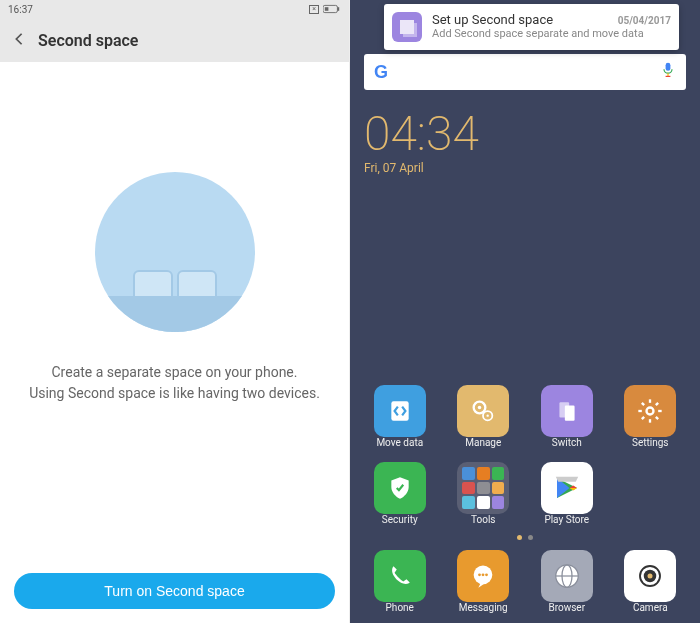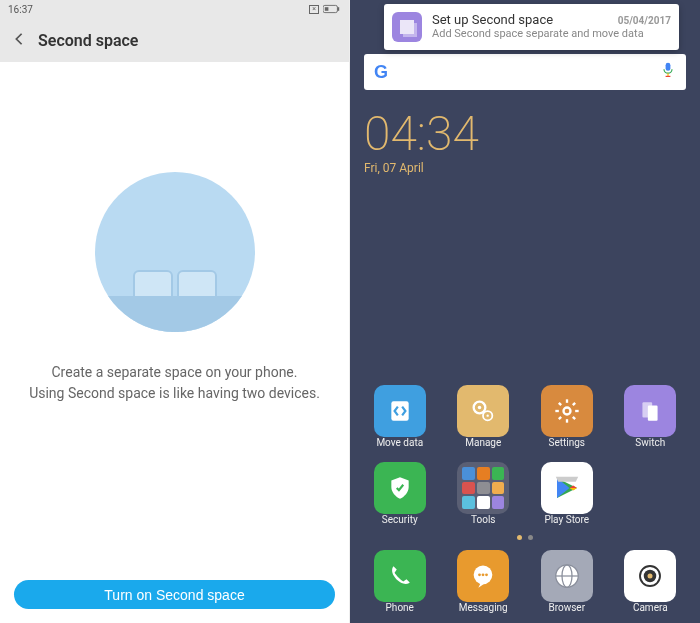--- a/index.html
+++ b/index.html
@@ -86,21 +86,21 @@
     padding: 0 6px;
   }
   .footer-left {
     padding: 14px;
   }
   .cta-button {
     background: #1aa9ec;
     color: #fff;
     border: none;
     border-radius: 24px;
-    height: 29px;
+    height: 36px;
     width: 100%;
     font-size: 14px;
     display: flex;
     align-items: center;
     justify-content: center;
   }
   
   .phone-right {
     width: 350px;
     height: 623px;
@@ -322,48 +322,48 @@
     <div class="app">
       <div class="app-icon" style="background:#e2b96e">
         <svg width="28" height="28" viewBox="0 0 24 24">
             <circle cx="9" cy="9" r="5" fill="none" stroke="#fff" stroke-width="2"></circle>
             <circle cx="9" cy="9" r="1.5" fill="#fff"></circle>
             <circle cx="16" cy="16" r="4" fill="none" stroke="#fff" stroke-width="1.5"></circle>
             <circle cx="16" cy="16" r="1" fill="#fff"></circle>
           </svg>
       </div>
       <span class="app-label">Manage</span>
+    </div>
+    <div class="app">
+      <div class="app-icon" style="background:#9c85e0">
+        <svg width="26" height="26" viewBox="0 0 24 24">
+            <rect x="5" y="4" width="9" height="14" rx="1" fill="#fff" opacity="0.6"></rect>
+            <rect x="10" y="7" width="9" height="14" rx="1" fill="#fff"></rect>
+          </svg>
+      </div>
+      <span class="app-label">Switch</span>
     </div>
     <div class="app">
       <div class="app-icon" style="background:#d88a3e">
         <svg width="28" height="28" viewBox="0 0 24 24">
             <circle cx="12" cy="12" r="3" fill="none" stroke="#fff" stroke-width="2"></circle>
             <g stroke="#fff" stroke-width="2">
               <line x1="12" y1="2" x2="12" y2="5"></line>
               <line x1="12" y1="19" x2="12" y2="22"></line>
               <line x1="2" y1="12" x2="5" y2="12"></line>
               <line x1="19" y1="12" x2="22" y2="12"></line>
               <line x1="5" y1="5" x2="7" y2="7"></line>
               <line x1="17" y1="17" x2="19" y2="19"></line>
               <line x1="5" y1="19" x2="7" y2="17"></line>
               <line x1="17" y1="7" x2="19" y2="5"></line>
             </g>
           </svg>
       </div>
       <span class="app-label">Settings</span>
     </div>
-    <div class="app">
-      <div class="app-icon" style="background:#9c85e0">
-        <svg width="26" height="26" viewBox="0 0 24 24">
-            <rect x="5" y="4" width="9" height="14" rx="1" fill="#fff" opacity="0.6"></rect>
-            <rect x="10" y="7" width="9" height="14" rx="1" fill="#fff"></rect>
-          </svg>
-      </div>
-      <span class="app-label">Switch</span>
-    </div>
 
     <div class="app">
       <div class="app-icon" style="background:#3bb553">
         <svg width="26" height="26" viewBox="0 0 24 24">
             <path d="M12 2 L20 5 V11 C20 16 16 20 12 22 C8 20 4 16 4 11 V5 Z" fill="#fff"></path>
             <path d="M9 12 L11 14 L15 9" fill="none" stroke="#3bb553" stroke-width="2"></path>
           </svg>
       </div>
       <span class="app-label">Security</span>
     </div>

